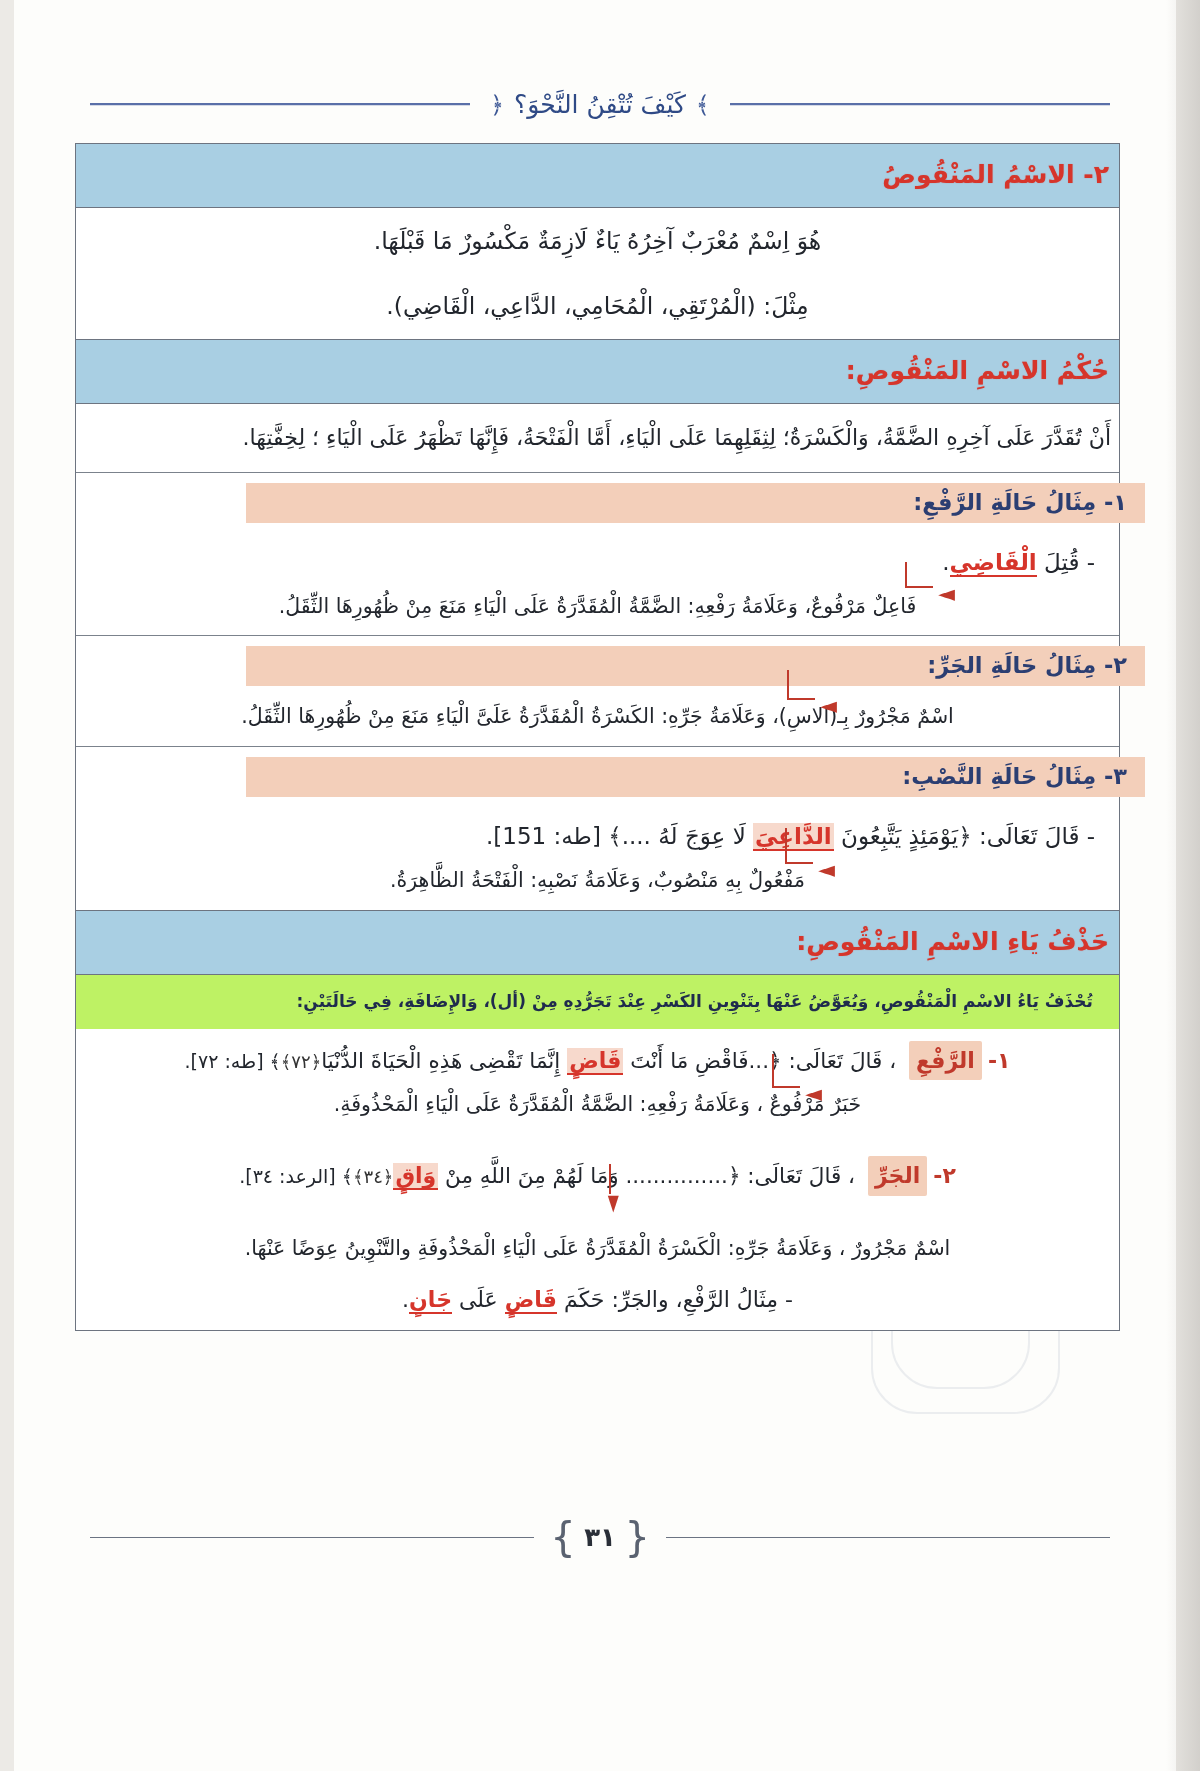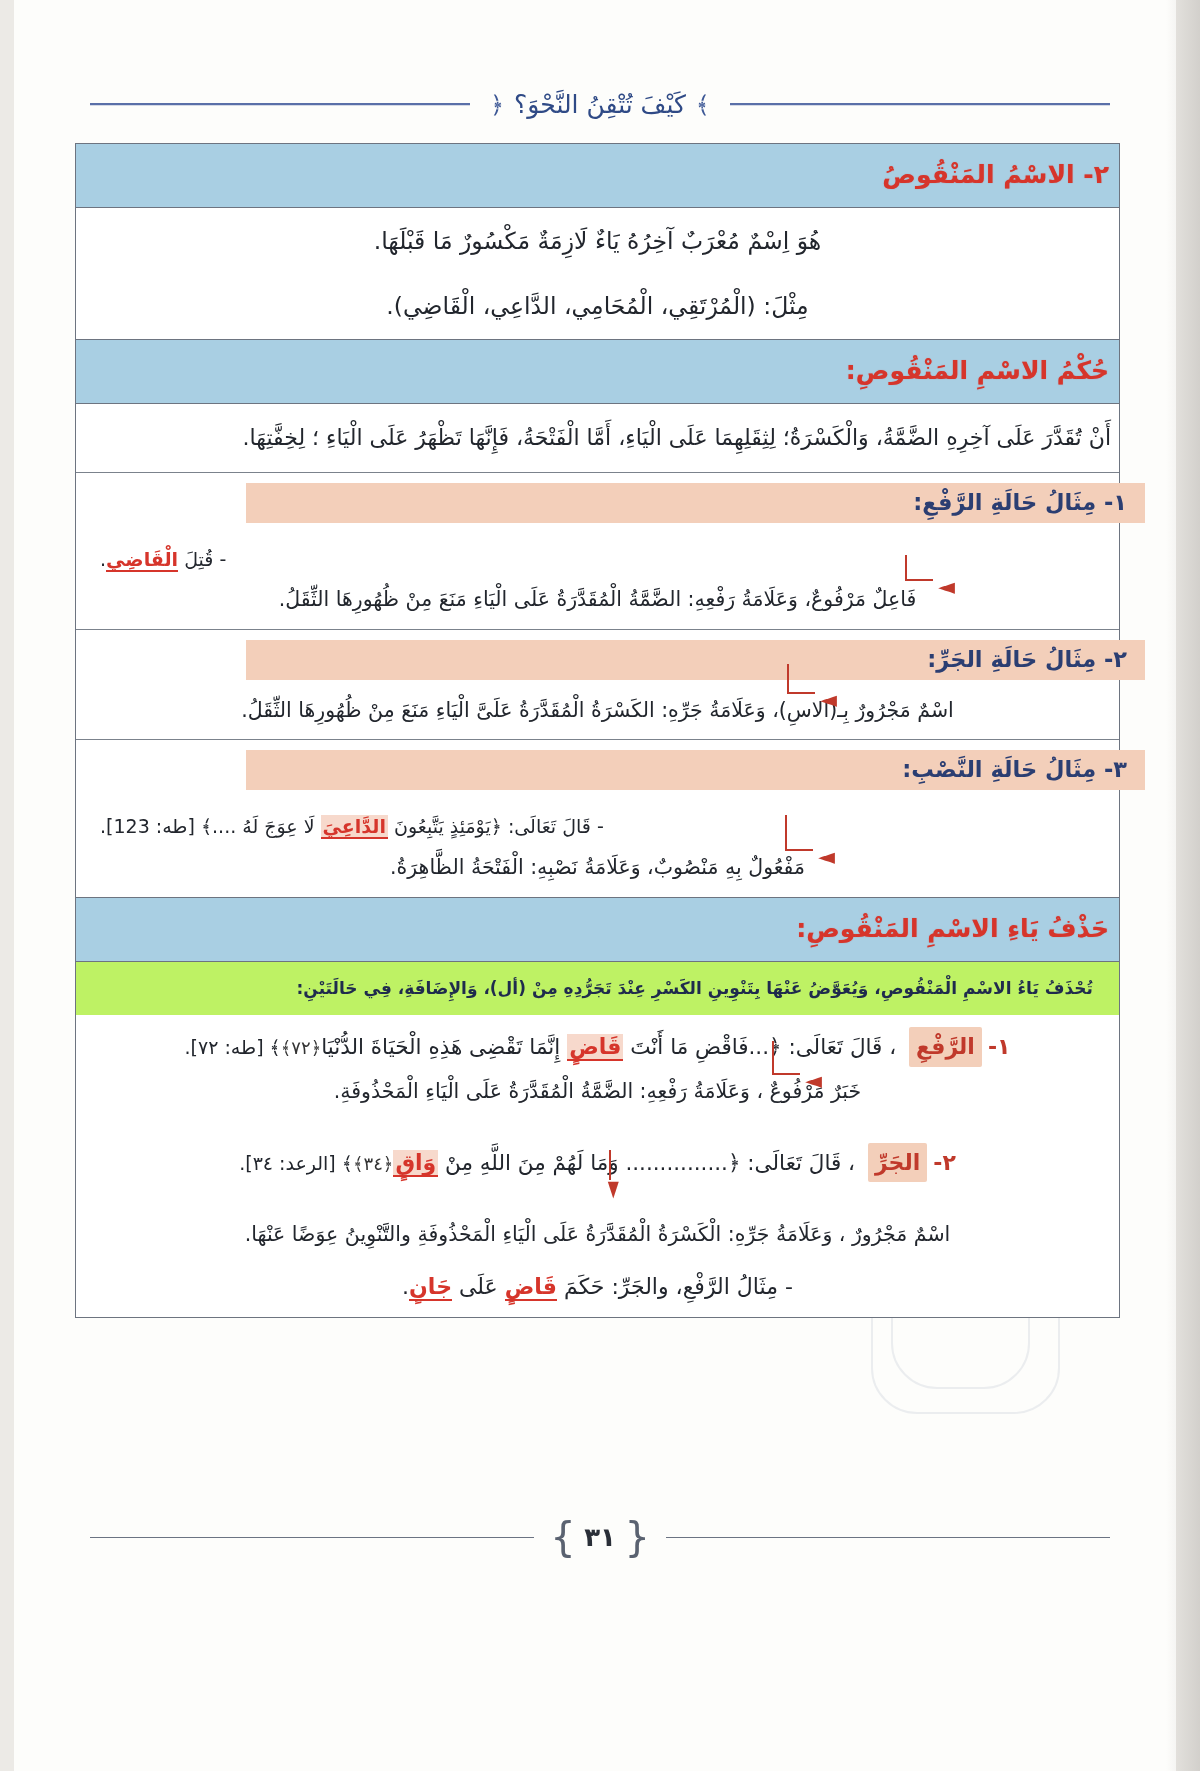--- a/index.html
+++ b/index.html
@@ -90,21 +90,21 @@
     display:flex;align-items:center;justify-content:flex-start;
   }
   .band-peach .ptxt{
     color:#2b3e72;font-size:22.5px;font-weight:bold;
     padding:0 18px 0 0;white-space:nowrap;
     transform:translateY(-1px);
   }
 
   
   .ex-line{
-    text-align:left;color:#22262d;font-size:19px;line-height:1.7;
+    text-align:right;color:#22262d;font-size:23px;line-height:1.7;
     padding:12px 24px 2px;
   }
   .hl-red{
     color:#d6352b;font-weight:bold;
     border-bottom:2.2px solid #d6352b;
   }
   .hl-red-box{
     color:#d6352b;font-weight:bold;background:#f7d9cc;
     border-bottom:2.2px solid #d6352b;padding:0 2px;
   }
@@ -260,21 +260,21 @@
   </div>
   <div class="rule-thin"></div>
 
   <div class="sub-wrap">
     <div class="band-peach">
       <span class="ptxt">٣- مِثَالُ حَالَةِ النَّصْبِ:</span>
     </div>
   </div>
 
   <div class="ex-line">
-    <span>- قَالَ تَعَالَى: ﴿يَوْمَئِذٍ يَتَّبِعُونَ </span><span class="hl-red-box">الدَّاعِيَ</span><span> لَا عِوَجَ لَهُ  ....﴾ [طه: 123].</span>
+    <span>- قَالَ تَعَالَى: ﴿يَوْمَئِذٍ يَتَّبِعُونَ </span><span class="hl-red-box">الدَّاعِيَ</span><span> لَا عِوَجَ لَهُ  ....﴾ [طه: 151].</span>
   </div>
 
   <div class="analysis">
     <span class="elbow" style="right:332px;top:-30px;width:0;height:34px;border-right-width:2.4px;"></span>
     <span class="elbow" style="right:306px;top:4px;width:28px;height:0;border-top-width:2.4px;"></span>
     <span class="arrowhead" style="position:absolute;right:284px;top:-7px;">◄</span>
     <span>مَفْعُولٌ بِهِ مَنْصُوبٌ، وَعَلَامَةُ نَصْبِهِ: الْفَتْحَةُ الظَّاهِرَةُ.</span>
   </div>
 
   <div class="band-blue">

